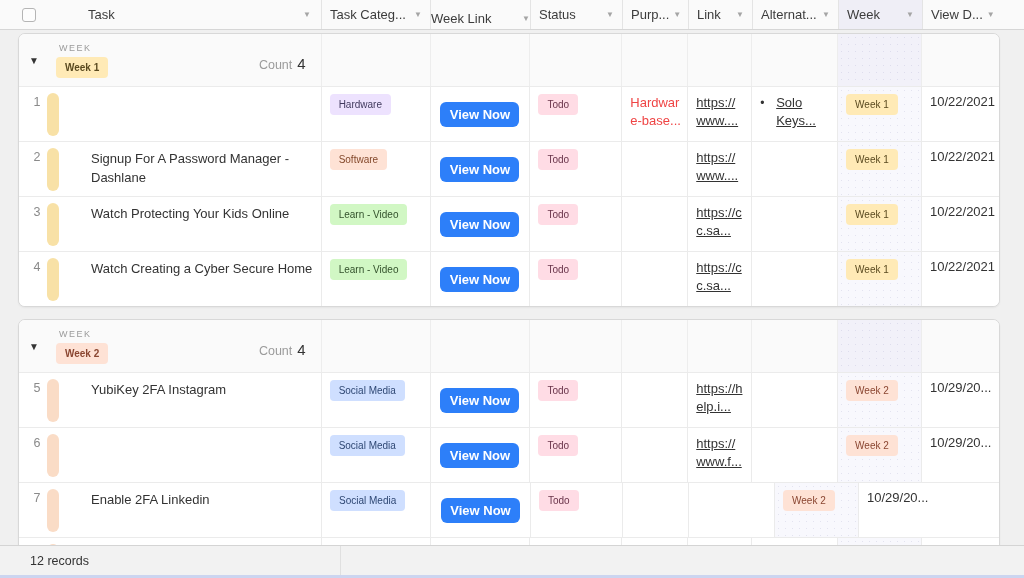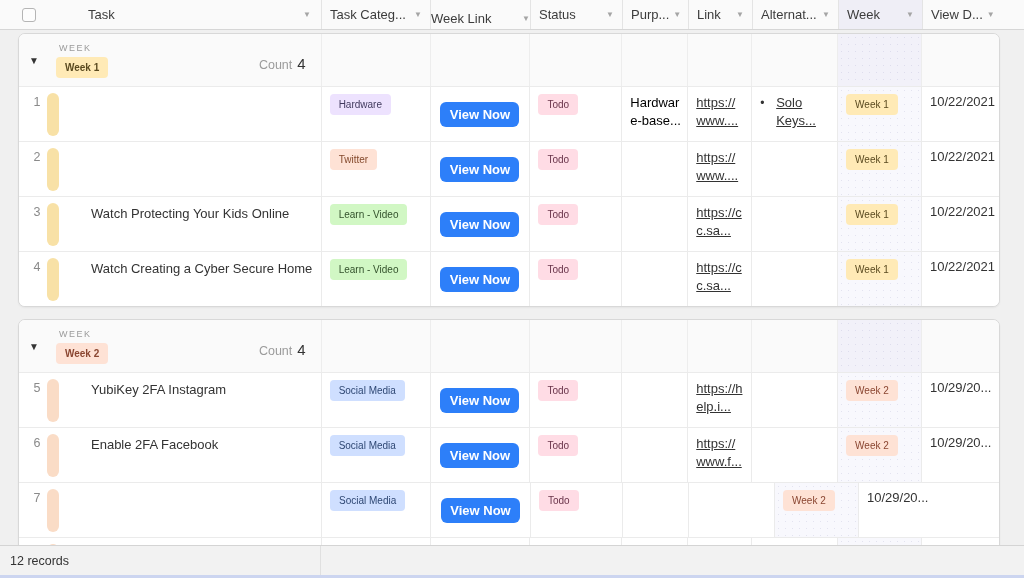--- a/index.html
+++ b/index.html
@@ -72,37 +72,37 @@
 
   .badge { display:inline-block; padding:2px 9px; border-radius:4px;
            font-size:10px; line-height:17px; white-space:nowrap; }
   .badge:empty { display:none; }
 
   .c-view { display:flex; justify-content:center; padding:7px 0 0 0; }
   .viewbtn { margin-top:8px; width:79px; height:25px; border:none; border-radius:6px;
              color:#fff; font-weight:700; font-size:13px; cursor:pointer;
              font-family:"Liberation Sans","DejaVu Sans",sans-serif; }
 
-  .purptext { display:inline-block; width:52px; word-break:break-all; line-height:18px; color:#000000; }
+  .purptext { display:inline-block; width:52px; word-break:break-all; line-height:18px; color:#ef4444; }
   .linktext { display:inline-block; width:48px; word-break:break-all; line-height:18px;
               color:#333; text-decoration:underline; cursor:pointer; }
   .c-alt { display:flex; }
   .bullet { width:16px; flex:0 0 16px; font-size:12px; color:#333; padding-top:2px; }
   .alt-link { width:46px; word-break:normal; }
 
   .week-tint { background-color:#f8f8fd;
     background-image:radial-gradient(#e3e3f0 0.8px, transparent 1px); background-size:7px 7px; }
   .week-tint-header { background-color:#f2f1f9;
     background-image:radial-gradient(#dedded 0.8px, transparent 1px); background-size:7px 7px; }
 
   .c-date span { white-space:nowrap; }
 
   
   .footer { position:absolute; bottom:0; left:0; width:1024px; height:33px;
-            background:#f2f2f2; border-top:1px solid #d4d4d4; z-index:10; display:flex; }
+            background:#f2f2f2; border-top:1px solid #d4d4d4; z-index:10; display:flex;padding-left:20px; }
   .footer-left { width:321px; border-right:1px solid #e0e0e0; padding:8px 0 0 10px;
                  font-size:12.5px; color:#333; }
   .bottom-line { position:absolute; bottom:0; left:0; width:1024px; height:3px;
                  background:#ccd5f0; z-index:11; }
 </style>
 </head>
 <body>
 
 <div class="app">
 
@@ -198,23 +198,24 @@
       <span class="badge" style="background-color: rgb(255, 234, 182); color: rgb(90, 74, 32);">Week 1</span>
     </div>
     <div class="cell c-date">
       <span>10/22/2021</span>
     </div>
   </div>
           <div class="row">
     <div class="cell c-task">
       <span class="rownum">2</span>
       <span class="colorbar" style="background-color: rgb(248, 225, 166);"></span>
-    </div>
-    <div class="cell c-cat">
-      <span class="badge" style="background-color: rgb(254, 226, 213); color: rgb(132, 73, 44);">Twitter</span>
+      <span class="taskname">Signup For A Password Manager - Dashlane</span>
+    </div>
+    <div class="cell c-cat">
+      <span class="badge" style="background-color: rgb(254, 226, 213); color: rgb(132, 73, 44);">Software</span>
     </div>
     <div class="cell c-view">
       <button class="viewbtn" style="background-color: rgb(45, 127, 249);">View Now</button>
     </div>
     <div class="cell c-status">
       <span class="badge" style="background-color: rgb(255, 220, 229); color: rgb(105, 52, 74);">Todo</span>
     </div>
     <div class="cell c-purp">
       <span class="purptext"></span>
     </div>
@@ -349,21 +350,20 @@
       <span class="badge" style="background-color: rgb(254, 226, 213); color: rgb(138, 70, 49);">Week 2</span>
     </div>
     <div class="cell c-date">
       <span>10/29/20...</span>
     </div>
   </div>
           <div class="row">
     <div class="cell c-task">
       <span class="rownum">6</span>
       <span class="colorbar" style="background-color: rgb(250, 220, 198);"></span>
-      <span class="taskname">Enable 2FA Facebook</span>
     </div>
     <div class="cell c-cat">
       <span class="badge" style="background-color: rgb(207, 223, 255); color: rgb(47, 72, 116);">Social Media</span>
     </div>
     <div class="cell c-view">
       <button class="viewbtn" style="background-color: rgb(45, 127, 249);">View Now</button>
     </div>
     <div class="cell c-status">
       <span class="badge" style="background-color: rgb(255, 220, 229); color: rgb(105, 52, 74);">Todo</span>
     </div>
@@ -381,20 +381,21 @@
       <span class="badge" style="background-color: rgb(254, 226, 213); color: rgb(138, 70, 49);">Week 2</span>
     </div>
     <div class="cell c-date">
       <span>10/29/20...</span>
     </div>
   </div>
           <div class="row">
     <div class="cell c-task">
       <span class="rownum">7</span>
       <span class="colorbar" style="background-color: rgb(250, 220, 198);"></span>
+      <span class="taskname">Enable 2FA Linkedin</span>
     </div>
     <div class="cell c-cat">
       <span class="badge" style="background-color: rgb(207, 223, 255); color: rgb(47, 72, 116);">Social Media</span>
     </div>
     <div class="cell c-view">
       <button class="viewbtn" style="background-color: rgb(45, 127, 249);">View Now</button>
     </div>
     <div class="cell c-status">
       <span class="badge" style="background-color: rgb(255, 220, 229); color: rgb(105, 52, 74);">Todo</span>
     </div>

